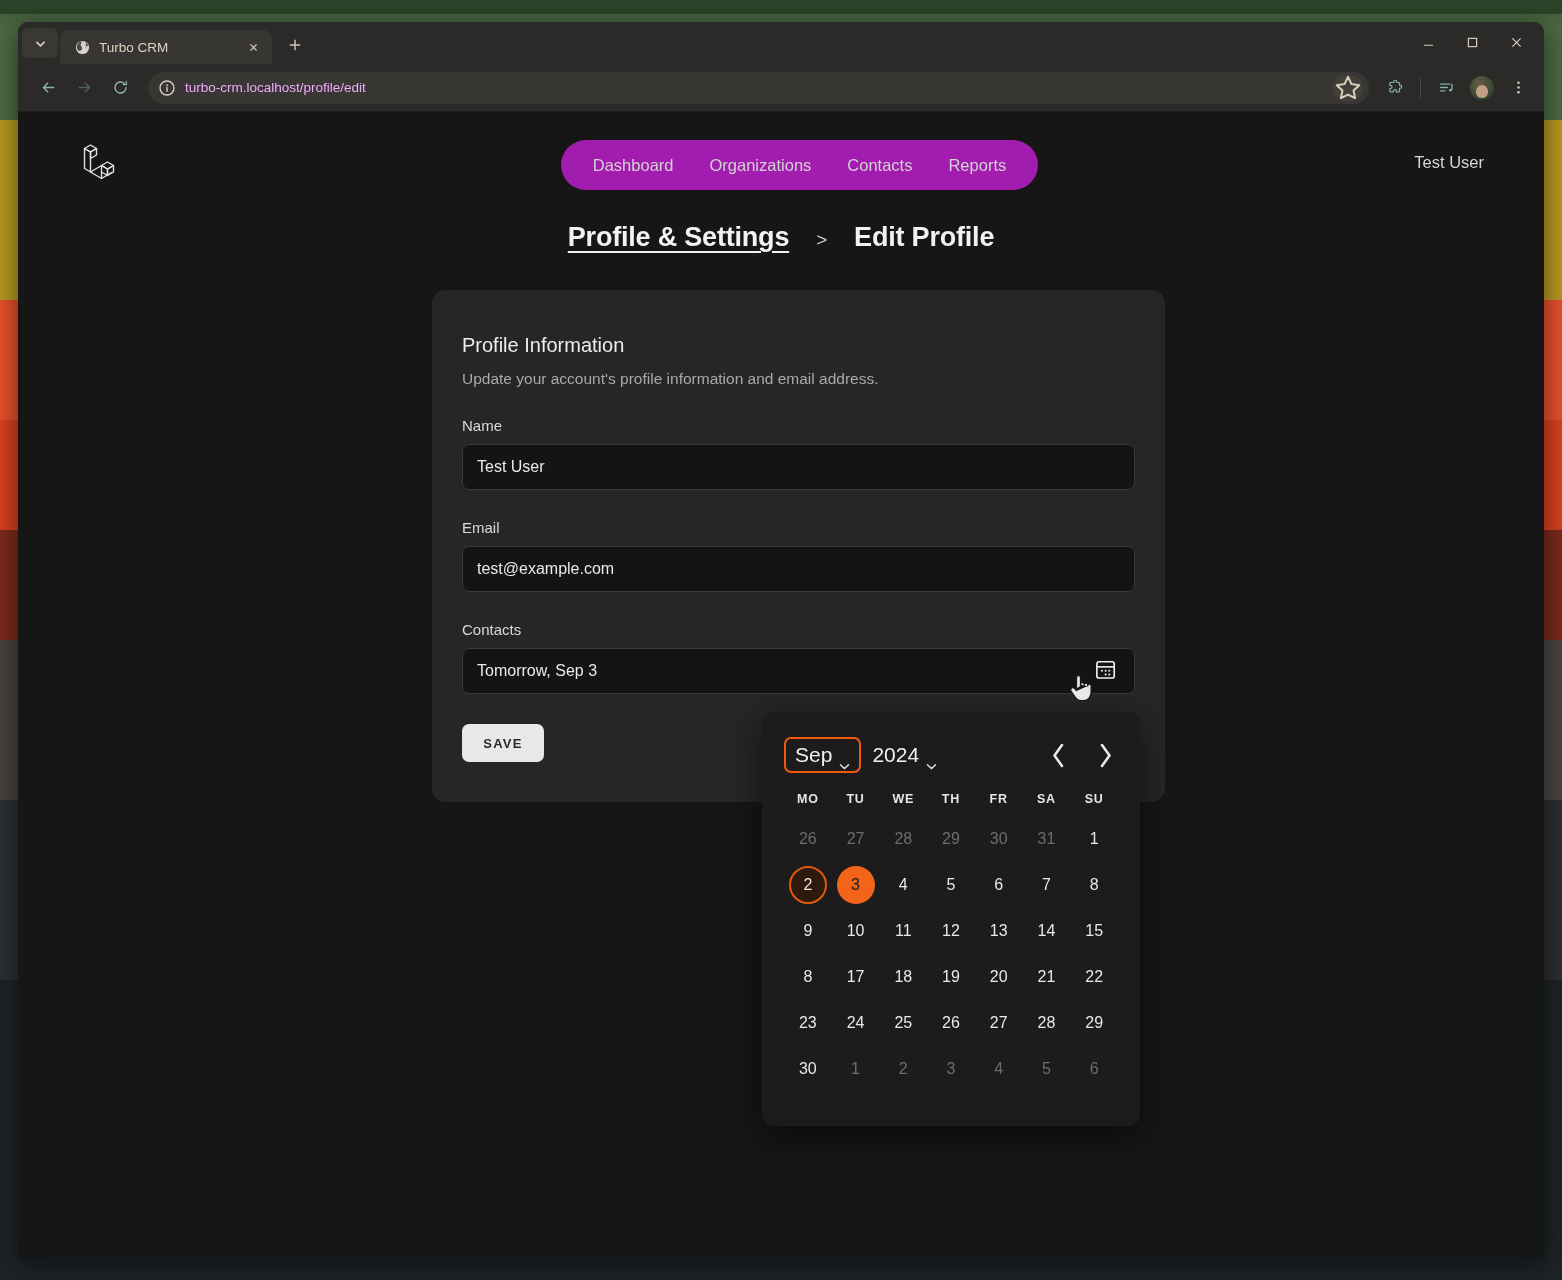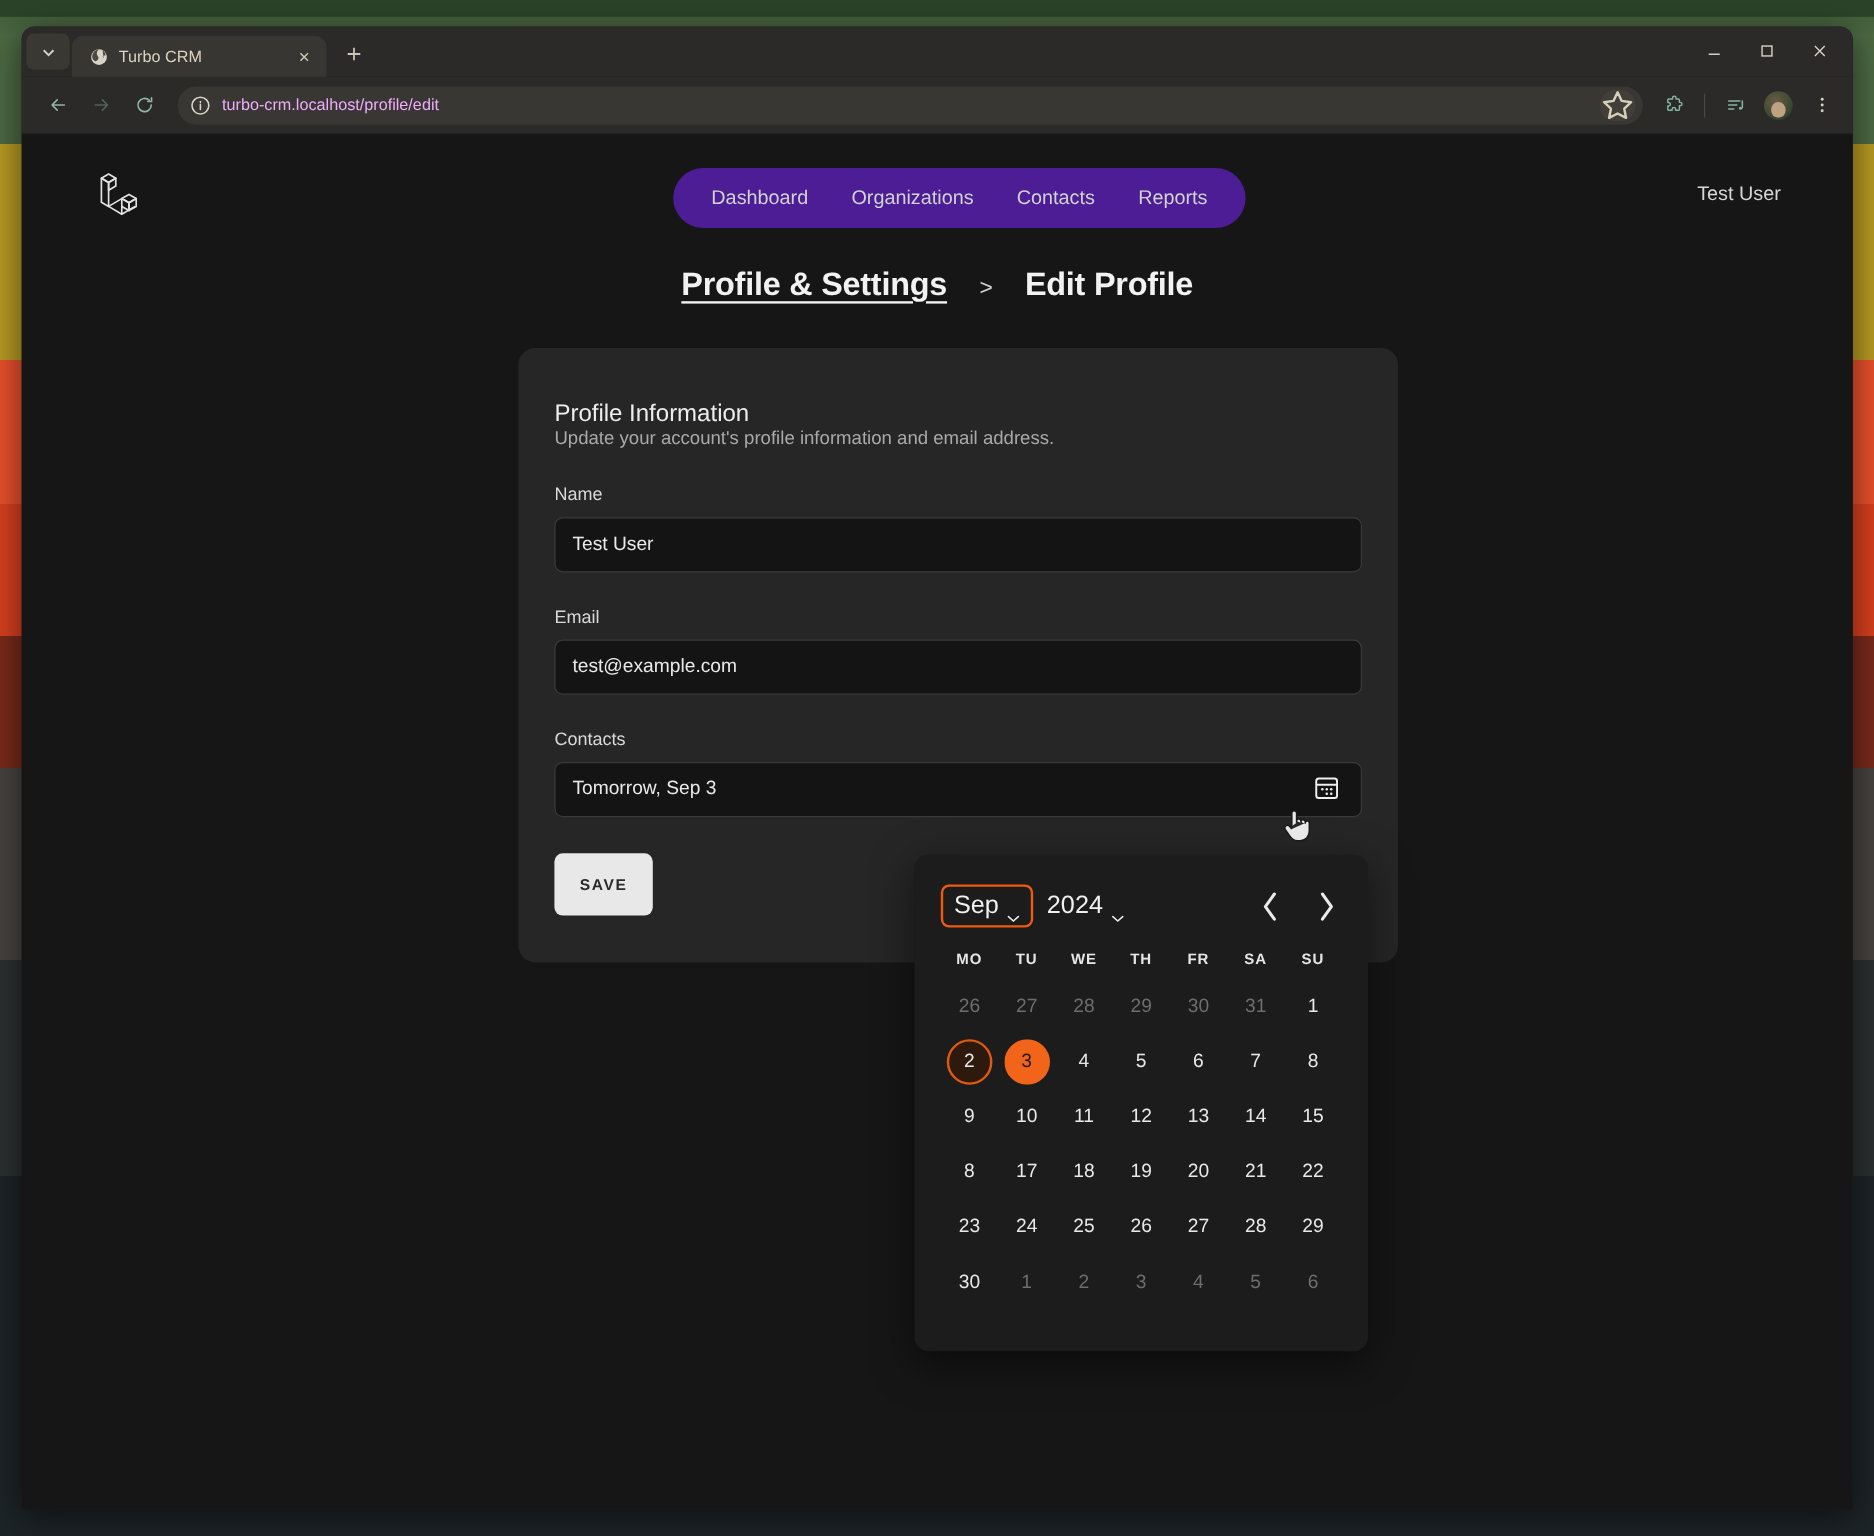--- a/index.html
+++ b/index.html
@@ -137,21 +137,21 @@
     position: absolute; left:0; right:0; top: 90px; bottom: 0;
     background: #161616;
     overflow: hidden;
   }
   #brand-logo {
     position: absolute; left: 62px; top: 140px;
   }
   #nav-pill {
     position: absolute; left: 543px; top: 140px;
     width: 477px; height: 50px;
-    background: #4c1d95; border-radius: 25px;
+    background: #a21caf; border-radius: 25px;
     display: flex; align-items: center; justify-content: center; gap: 0;
   }
   .nav-link {
     font-size: 16.5px; color: #d2d2d2;
     padding: 0 18px; cursor: pointer; white-space: nowrap;
   }
   #nav-user {
     position: absolute; right: 60px; top: 153px;
     font-size: 16.5px; color: #d6d6d6; cursor: pointer;
   }
@@ -167,21 +167,21 @@
   #crumb-sep { font-size: 19px; font-weight: 400; color: #cfcfcf; }
   #crumb-current { color: #f2f2f2; }
 
   
   #profile-card {
     position: absolute; left: 414px; top: 290px;
     width: 733px; height: 512px;
     background: #262626; border-radius: 14px;
     padding: 44px 30px 0 30px;
   }
-  #card-title { font-size: 20px; color: #ededed; }
+  #card-title { font-size: 20px; color: #ededed; margin-bottom: 13px; }
   #card-subtitle { font-size: 15.5px; color: #a9a9a9; }
 
   .field { margin-top: 29px; }
   .field-label { font-size: 15px; color: #d9d9d9; margin-bottom: 10px; }
   .field-input {
     position: relative;
     height: 46px; background: #141414;
     border: 1px solid #3a3a3a; border-radius: 7px;
     display: flex; align-items: center; padding: 0 14px;
   }
@@ -191,21 +191,21 @@
     width: 30px; height: 28px; cursor: pointer;
     display: flex; align-items: center; justify-content: center;
   }
   #cursor-hand {
     position: absolute; left: 1068px; top: 672px;
     width: 26px; height: 32px; pointer-events: none; z-index: 40;
   }
 
   #save-button {
     margin-top: 30px;
-    width: 82px; height: 52px;
+    width: 82px; height: 38px;
     background: #e8e8e8; color: #2a2a2a;
     border: none; border-radius: 7px;
     font-family: "Liberation Sans", sans-serif;
     font-size: 13px; font-weight: 700; letter-spacing: 1.3px;
     cursor: pointer;
   }
 
   
   #datepicker {
     position: absolute; left: 744px; top: 712px;

